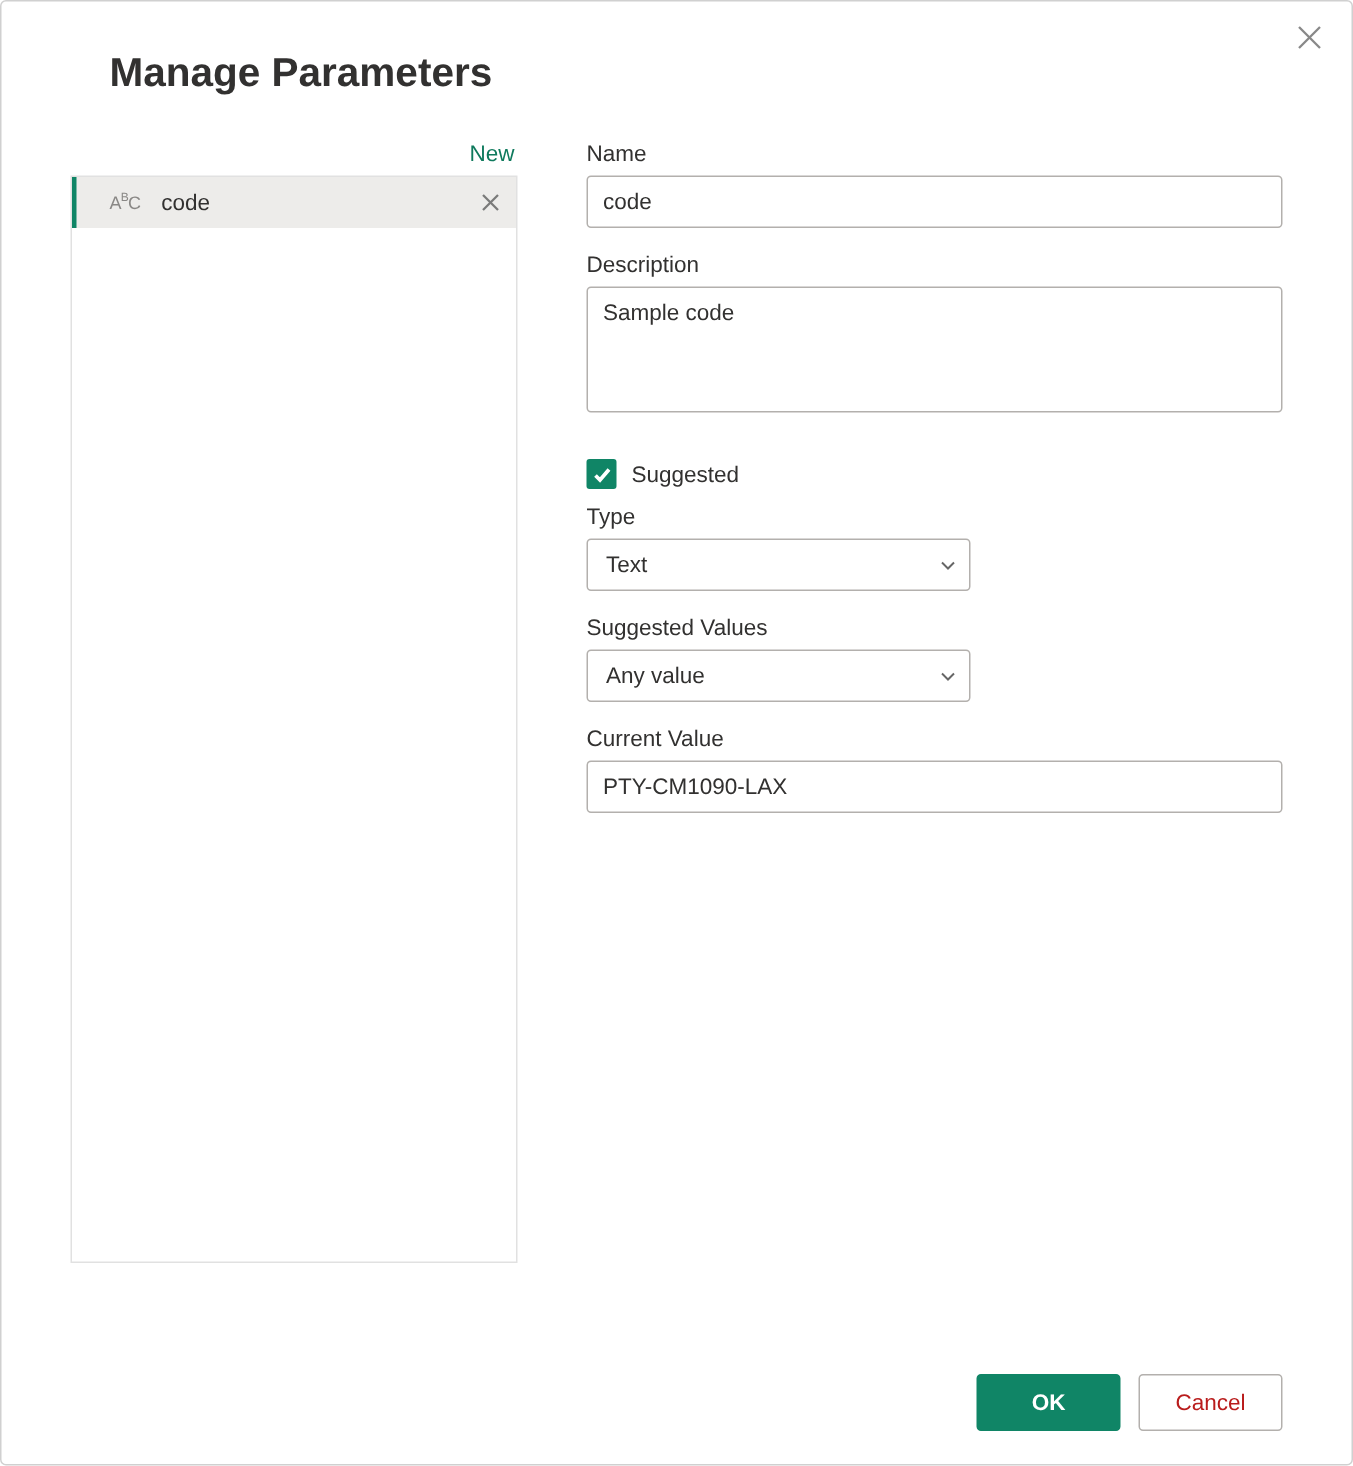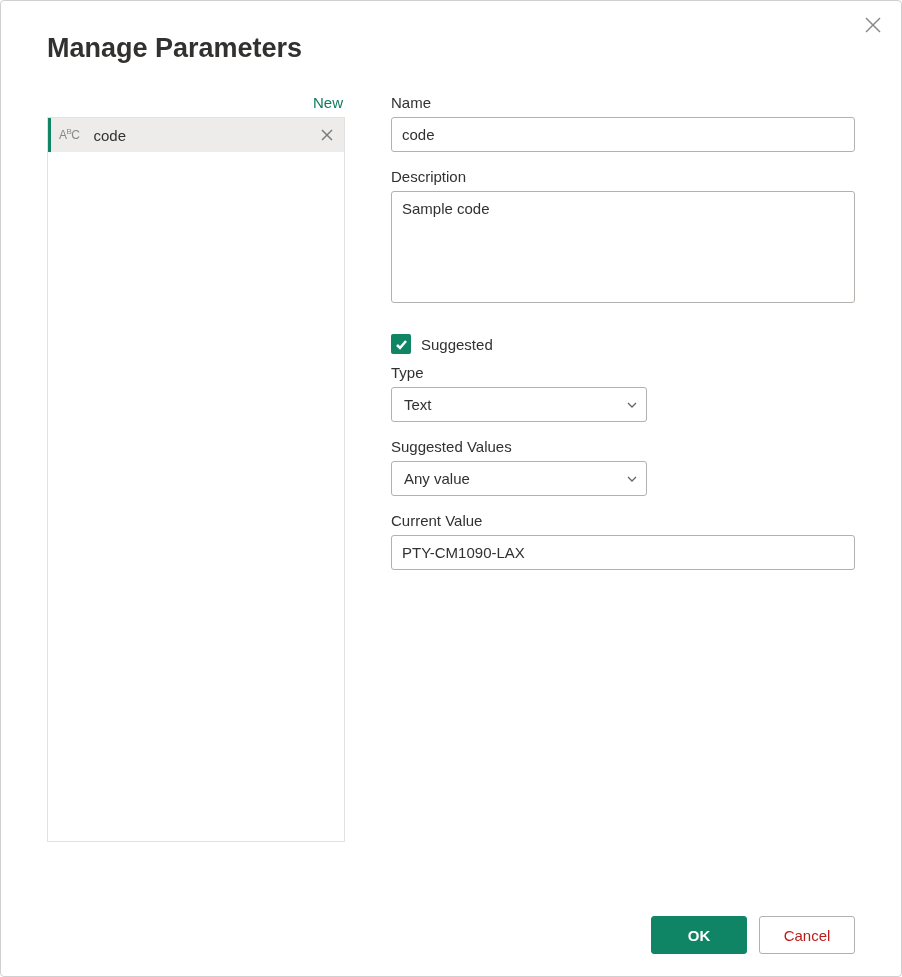--- a/index.html
+++ b/index.html
@@ -28,21 +28,21 @@
       color: #888;
     }
     .close-x svg {
       width: 100%;
       height: 100%;
     }
     .dialog-title {
       font-size: 27px;
       font-weight: 600;
       color: #323130;
-      padding: 32px 0 0 46px;
+      padding: 32px 0 0 72px;
     }
     .content {
       display: flex;
       padding: 30px 46px 0 46px;
       gap: 46px;
     }
     .left-pane {
       width: 298px;
       flex-shrink: 0;
     }
@@ -64,21 +64,21 @@
       align-items: center;
       background: #edecea;
       height: 34px;
       border-left: 3px solid #108566;
       padding: 0 8px 0 8px;
       position: relative;
     }
     .type-icon {
       color: #8a8886;
       font-size: 12px;
-      margin-left: 0;
+      margin-left: 14px;
       margin-right: 14px;
       letter-spacing: -0.5px;
     }
     .type-icon sup {
       font-size: 8px;
       vertical-align: super;
       line-height: 0;
     }
     .param-name {
       flex: 1;
@@ -117,21 +117,21 @@
       border: 1px solid #b3b0ad;
       border-radius: 3px;
       padding: 0 10px;
       font-size: 15px;
       font-family: inherit;
       color: #323130;
       background: #fff;
     }
     .textarea-input {
       width: 100%;
-      height: 112px;
+      height: 84px;
       border: 1px solid #b3b0ad;
       border-radius: 3px;
       padding: 8px 10px;
       font-size: 15px;
       font-family: inherit;
       color: #323130;
       resize: none;
       background: #fff;
     }
     .checkbox-row {

